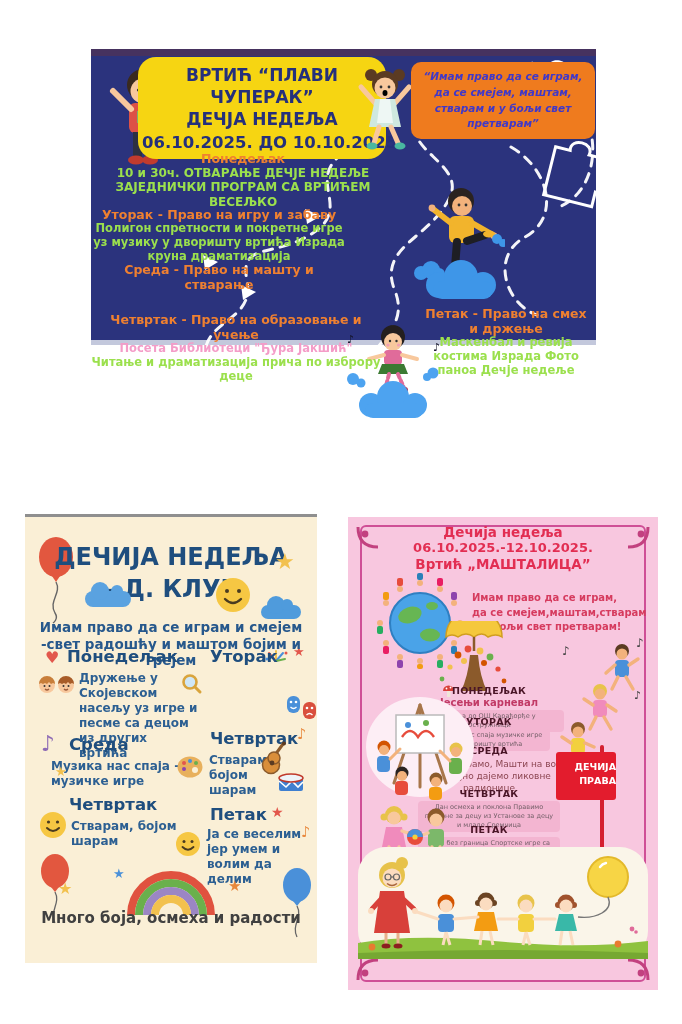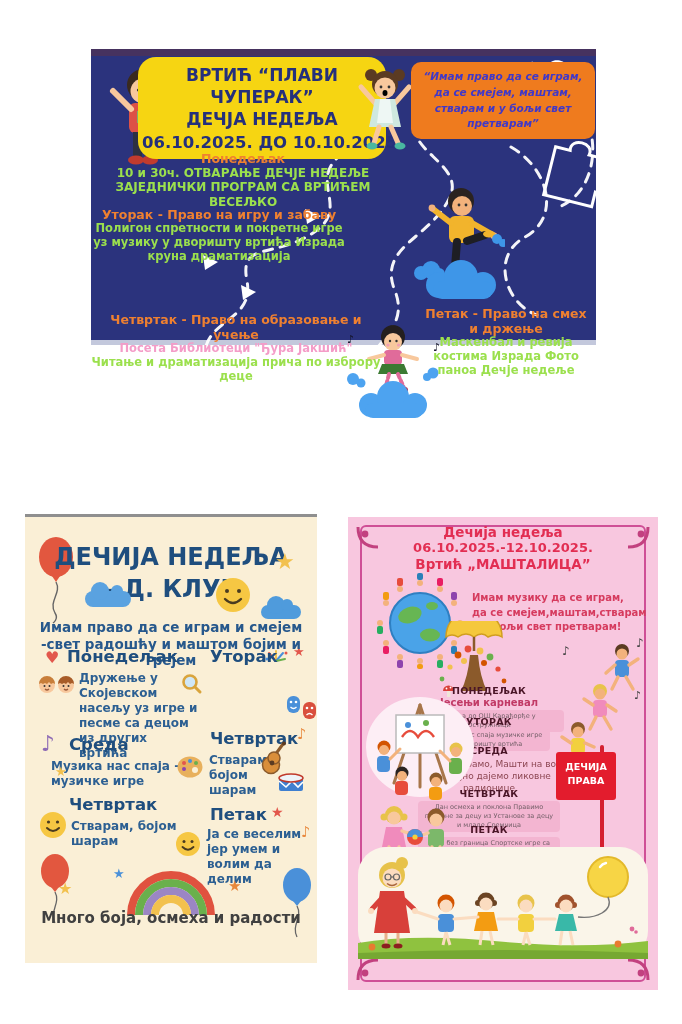--- a/index.html
+++ b/index.html
@@ -53,21 +53,21 @@
   .p3 .quote{position:absolute;left:124px;top:74px;width:178px;color:#d63b5e;font-size:10px;
        font-weight:700;line-height:1.45;text-align:left;}
   .p3 .dblock{position:absolute;left:66px;width:150px;text-align:center;}
   .p3 .dname{font-weight:700;font-size:9.5px;color:#4a1527;letter-spacing:.3px;}
   .p3 .dmain{font-weight:700;font-size:10px;color:#c13a66;margin-top:1px;}
   .p3 .dmain2{font-size:9px;color:#8c4652;margin-top:2px;line-height:1.35;}
   .p3 .chip{display:inline-block;font-size:6.5px;color:#756069;background:#f3b5d1;border-radius:4px;
        padding:2px 6px;line-height:1.4;max-width:150px;margin-top:2px;}
   .p3 .flag-pole{position:absolute;left:252px;top:228px;width:4px;height:140px;background:#d42030;border-radius:2px;}
   .p3 .flag{position:absolute;left:208px;top:235px;width:60px;height:48px;background:#e31c2d;border-radius:3px;
-       color:#ffffff;font-weight:700;font-size:9.5px;text-align:center;line-height:1.5;padding-top:8px;box-sizing:border-box;}
+       color:#ffffff;font-weight:700;font-size:9.5px;text-align:right;line-height:1.5;padding-top:8px;box-sizing:border-box;}
   .swirl{position:absolute;width:24px;height:24px;}
 </style>
 </head>
 <body>
 
 <div class="page">
 
   <section class="p1">
 
     <svg class="abs" style="left:0;top:0;" width="505" height="375" viewBox="0 0 505 375">
@@ -143,20 +143,21 @@
 
     <div class="day d-mon">
       <div class="hd">Понедељак</div>
       <div class="bd">10 и 30ч. ОТВАРАЊЕ ДЕЧЈЕ НЕДЕЉЕ ЗАЈЕДНИЧКИ ПРОГРАМ СА ВРТИЋЕМ ВЕСЕЉКО</div>
     </div>
     <div class="day d-tue">
       <div class="hd">Уторак - Право на игру и забаву</div>
       <div class="bd">Полигон спретности и покретне игре уз музику у дворишту вртића Израда круна драматизација</div>
     </div>
     <div class="day d-wed">
+      <div class="hd">Среда - Право на машту и стварање</div>
     </div>
     <div class="day d-thu">
       <div class="hd">Четвртак - Право на образовање и учење</div>
       <div class="hl">Посета Библиотеци "Ђура Јакшић"</div>
       <div class="bd">Читање и драматизација прича по изброру деце</div>
     </div>
     <div class="day d-fri">
       <div class="hd">Петак - Право на смех и држење</div>
       <div class="bd">Маскенбал и ревија костима Израда Фото паноа Дечје недеље</div>
     </div>
@@ -420,21 +421,21 @@
         <circle cx="48" cy="10" r="3" fill="#f3b27c"></circle>
           <rect x="45" y="0" width="6" height="7" rx="2" fill="#2980b9"></rect>
         <circle cx="68" cy="16" r="3" fill="#f3b27c"></circle>
           <rect x="65" y="5" width="6" height="8" rx="2" fill="#e91e63"></rect>
         <circle cx="82" cy="30" r="3" fill="#f3b27c"></circle>
           <rect x="79" y="19" width="6" height="8" rx="2" fill="#8e44ad"></rect>
       </g>
     </svg>
 
     <div class="quote">
-      <div>Имам музику да се играм,</div>
+      <div>Имам право да се играм,</div>
       <div>да се смејем,маштам,стварам</div>
       <div>и у бољи свет претварам!</div>
     </div>
 
     <svg class="abs" style="left:80px;top:104px;" width="92" height="80" viewBox="0 0 92 80">
       <path d="M18,16 A28,28 0 0 1 74,16 Q68,12 60,16 Q54,10 46,16 Q38,10 30,16 Q24,12 18,16 z" fill="#f5c83c" stroke="#d19e20" stroke-width="1.5"></path>
       <path d="M46,16 L46,30" stroke="#8b5a2b" stroke-width="2.5"></path>
       <g>
         <circle cx="30" cy="34" r="3.4" fill="#d35400"></circle>
           <circle cx="40" cy="28" r="3.4" fill="#e74c3c"></circle>

